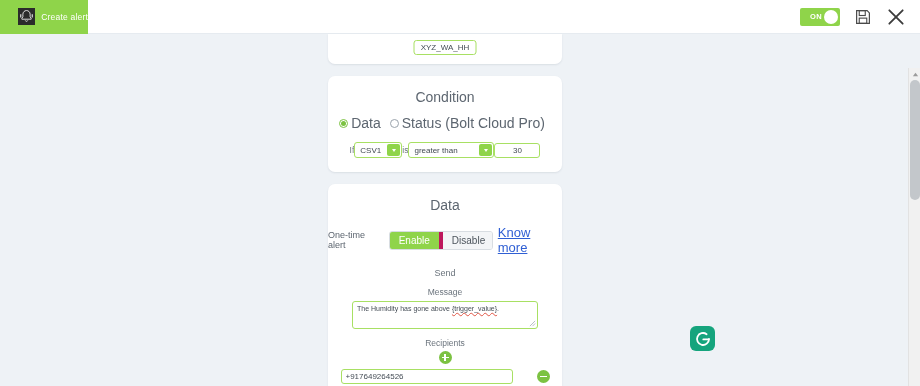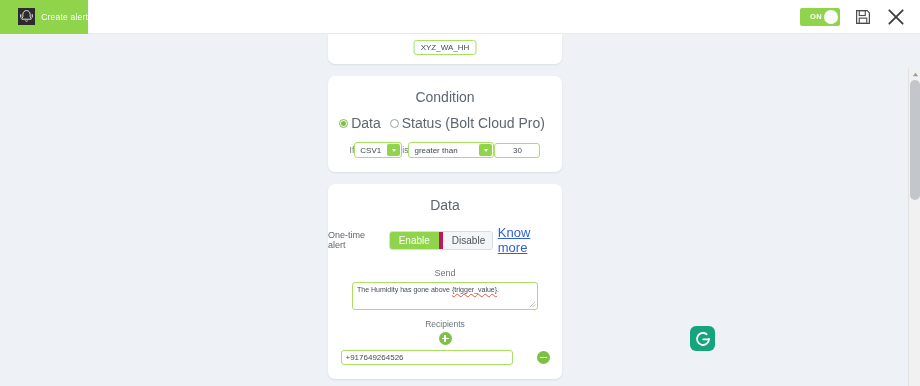--- a/index.html
+++ b/index.html
@@ -268,20 +268,21 @@
             <span class="seg-btn active">Enable</span>
             <span class="seg-btn">Disable</span>
           </span>
           <span class="link">Know more</span>
         </div>
 
         <div class="send-row">
           <span>Send</span>
         </div>
 
+        <div class="sub-label">Message</div>
 
         <div class="msg-wrap">
           <div class="msg-box">
             <span>The Humidity has gone above </span><span class="msg-var">{trigger_value}</span><span>.</span>
             <svg style="position:absolute;right:1px;bottom:1px;" width="7" height="7" viewBox="0 0 8 8">
               <path d="M7 1 L1 7 M7 4 L4 7" stroke="#9aa3ac" stroke-width="0.8"></path>
             </svg>
           </div>
         </div>
 

